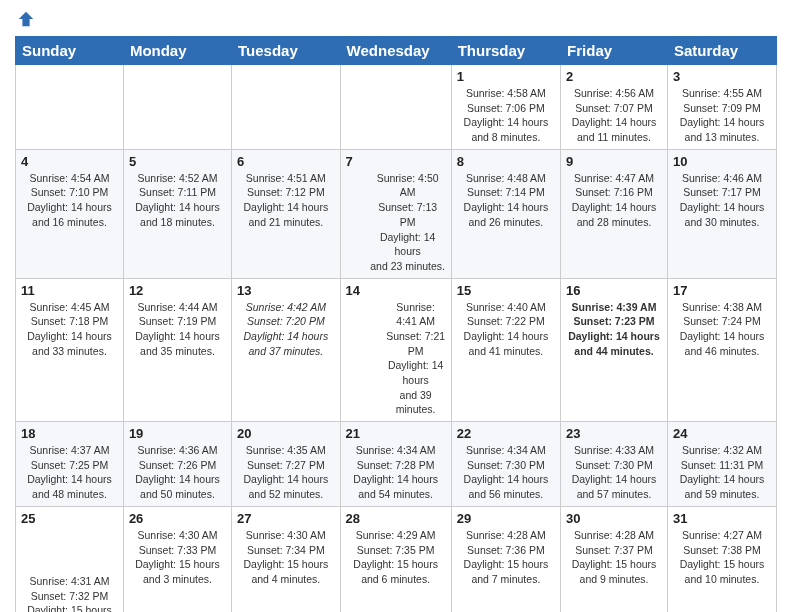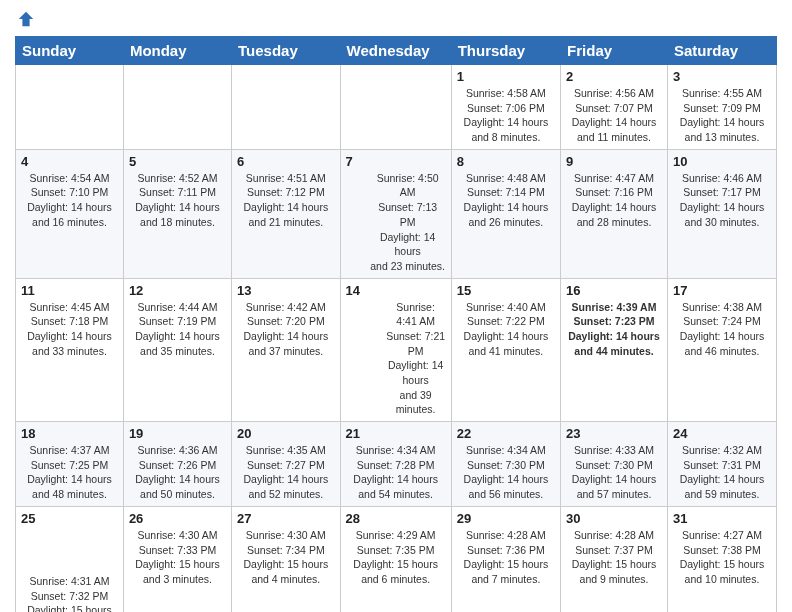--- a/index.html
+++ b/index.html
@@ -224,21 +224,21 @@
           </td>
           <td>
             <span class="day-number">12</span>
             <div class="day-info" style="white-space: pre-line;">Sunrise: 4:44 AM
 Sunset: 7:19 PM
 Daylight: 14 hours
 and 35 minutes.</div>
           </td>
           <td>
             <span class="day-number">13</span>
-            <div class="day-info" style="white-space: pre-line;">Sunrise: 4:42 AM
+            <div class="day-info" style="white-space: pre-line; font-style: italic;">Sunrise: 4:42 AM
 Sunset: 7:20 PM
 Daylight: 14 hours
 and 37 minutes.</div>
           </td>
           <td>
             <span class="day-number">14</span>
             <div class="day-info" style="white-space: pre-line; margin-left: 40px;">Sunrise: 4:41 AM
 Sunset: 7:21 PM
 Daylight: 14 hours
 and 39 minutes.</div>
@@ -304,21 +304,21 @@
           <td>
             <span class="day-number">23</span>
             <div class="day-info" style="white-space: pre-line;">Sunrise: 4:33 AM
 Sunset: 7:30 PM
 Daylight: 14 hours
 and 57 minutes.</div>
           </td>
           <td>
             <span class="day-number">24</span>
             <div class="day-info" style="white-space: pre-line;">Sunrise: 4:32 AM
-Sunset: 7:31 PM
+Sunset: 11:31 PM
 Daylight: 14 hours
 and 59 minutes.</div>
           </td>
         </tr>
         <tr>
           <td>
             <span class="day-number">25</span>
             <div class="day-info" style="white-space: pre-line; margin-top: 48px;">Sunrise: 4:31 AM
 Sunset: 7:32 PM
 Daylight: 15 hours

